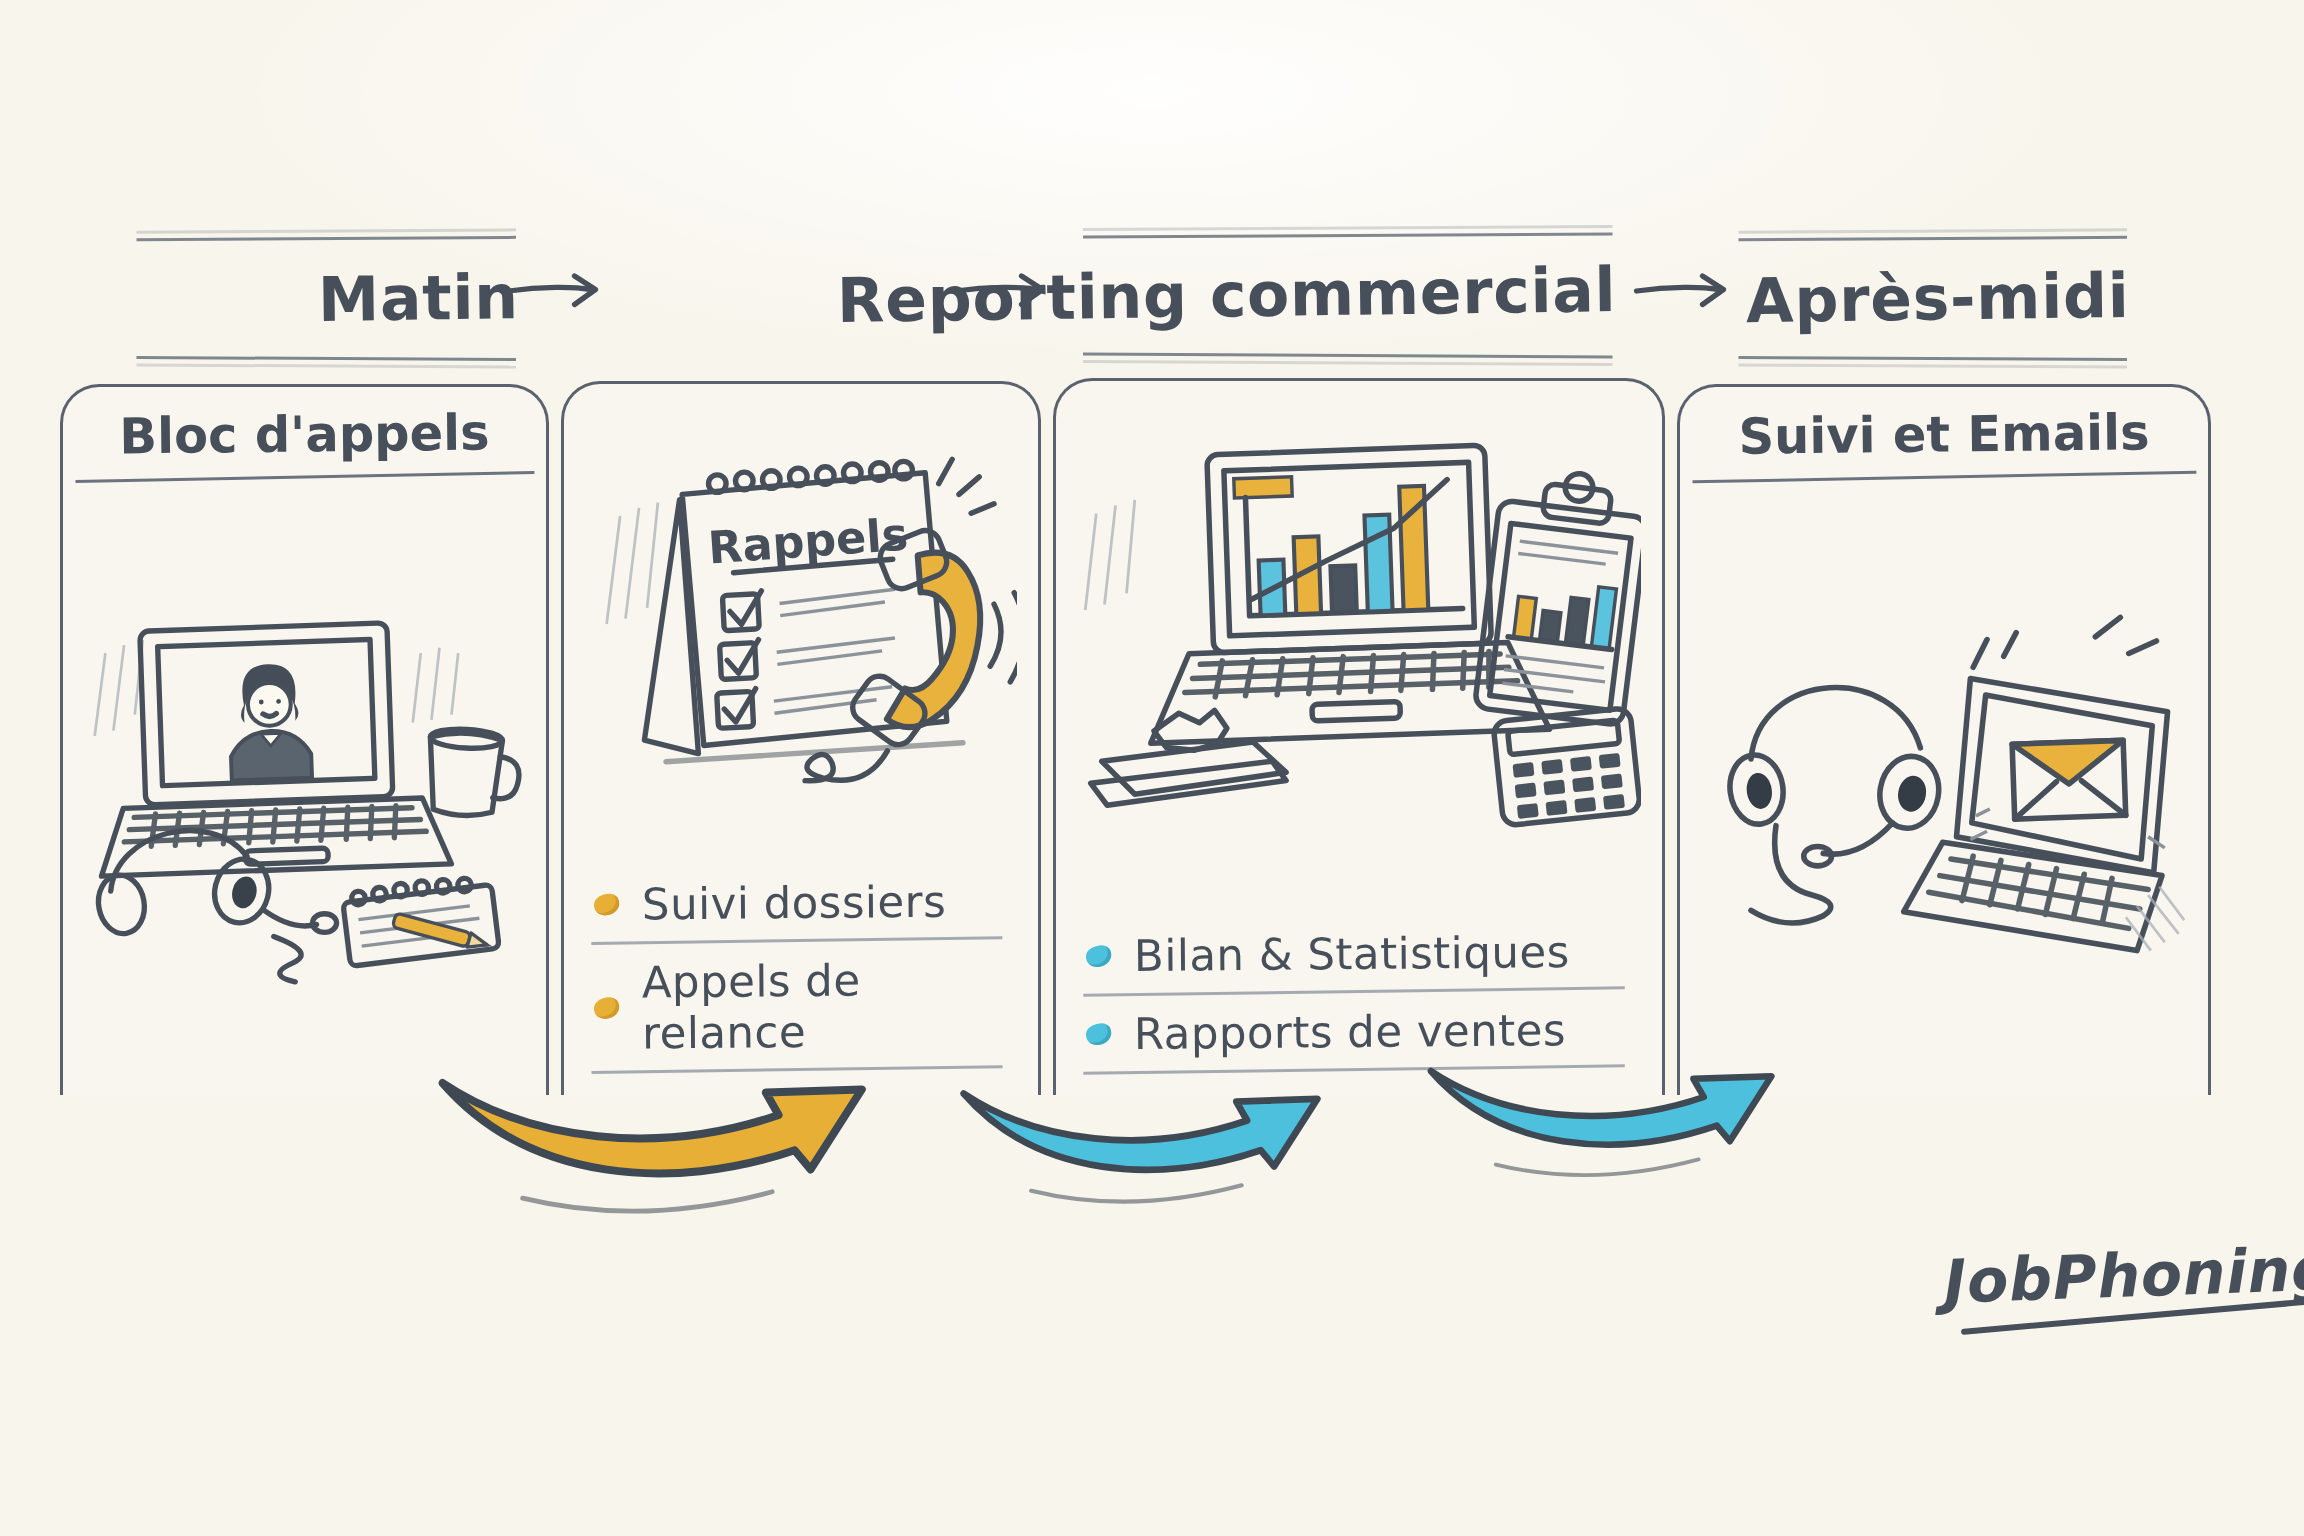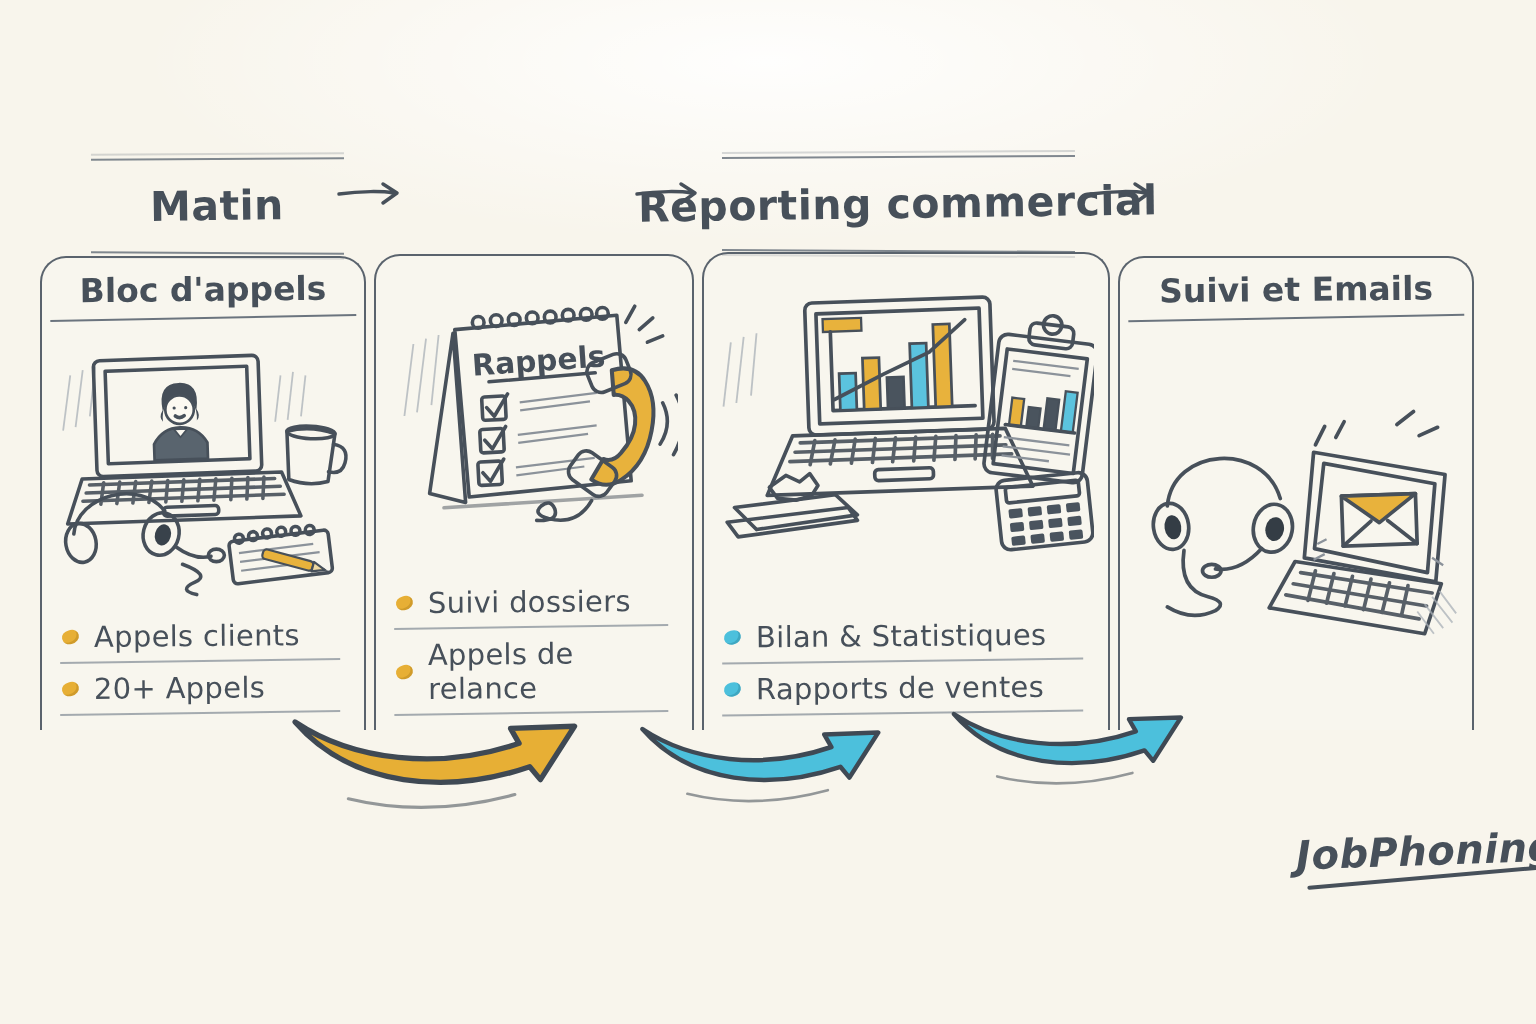--- a/index.html
+++ b/index.html
@@ -17,21 +17,21 @@
   body{
     font-family:"DejaVu Sans","Liberation Sans",sans-serif;
     color:var(--ink);
     background:
       radial-gradient(ellipse 900px 260px at 50% 6%, rgba(255,255,255,.9), rgba(255,255,255,0) 70%),
       var(--paper);
   }
   #stage{position:relative;width:1536px;height:1024px;}
 
   
-  .hdr{position:absolute;height:92px;display:flex;align-items:center;justify-content:center;}
+  .hdr{position:absolute;height:78px;display:flex;align-items:center;justify-content:flex-end;}
   .hdr::before,.hdr::after{content:"";position:absolute;left:1%;right:1%;height:2px;background:var(--ink-soft);opacity:.85;}
   .hdr::before{top:-2px;transform:rotate(-0.35deg);box-shadow:0 -5px 0 rgba(107,116,126,.30);}
   .hdr::after{bottom:-2px;transform:rotate(0.3deg);box-shadow:0 5px 0 rgba(107,116,126,.28);}
   .hdr .t{font-size:41px;font-weight:600;letter-spacing:.5px;transform:rotate(-0.8deg);white-space:nowrap;}
   #hdr1{left:88px;top:160px;width:258px;}
   #hdr2{left:400px;top:158px;width:240px;}
   #hdr3{left:718px;top:158px;width:360px;}
   #hdr4{left:1156px;top:160px;width:264px;}
   .hdr-arrow{position:absolute;top:178px;width:68px;height:32px;}
   #ha1{left:334px;} #ha2{left:632px;} #ha3{left:1086px;}
@@ -125,20 +125,23 @@
         <use href="#harrow"></use>
       </svg>
   </div>
   <div class="hdr" id="hdr3">
     <span class="t">Reporting commercial</span>
   </div>
   <div class="hdr-arrow" id="ha3">
     <svg viewBox="0 0 66 32">
         <use href="#harrow"></use>
       </svg>
+  </div>
+  <div class="hdr" id="hdr4">
+    <span class="t">Après-midi</span>
   </div>
 
   <div class="col" id="col1">
     <div class="subtitle">Bloc d'appels</div>
     <div class="illo">
       <svg viewBox="0 0 330 268">
         <g class="hatch">
           <path d="M16,34 L8,96"></path>
             <path d="M30,28 L22,92"></path>
             <path d="M44,24 L38,80"></path>
@@ -189,30 +192,20 @@
           </g>
           <path class="thin" fill="none" d="M206,228 L290,228 M206,238 L296,238 M206,248 L278,248"></path>
           <g transform="rotate(22 262 244)">
             <rect x="230" y="238" width="58" height="11" rx="4" fill="#e8b23c" stroke="#47505a" stroke-width="2.5"></rect>
             <path d="M288,238 l14,5.5 l-14,5.5 z" fill="#f0d9a0" stroke="#47505a" stroke-width="2.5" stroke-linejoin="round"></path>
             <path d="M299,241.5 l7,2 l-7,2 z" fill="#47505a"></path>
           </g>
         </g>
       </svg>
     </div>
-    <ul class="bullets">
-      <li class="bul">
-        <span class="dot dot-yellow"></span>
-        <span>Appels clients</span>
-      </li>
-      <li class="bul">
-        <span class="dot dot-yellow"></span>
-        <span>20+ Appels</span>
-      </li>
-    </ul>
   </div>
 
   <div class="col" id="col2">
     <div class="illo">
       <svg viewBox="0 0 320 300">
         <g class="hatch">
           <path d="M26,70 L16,150"></path>
             <path d="M40,64 L30,146"></path>
             <path d="M54,60 L46,138"></path>
         </g>

